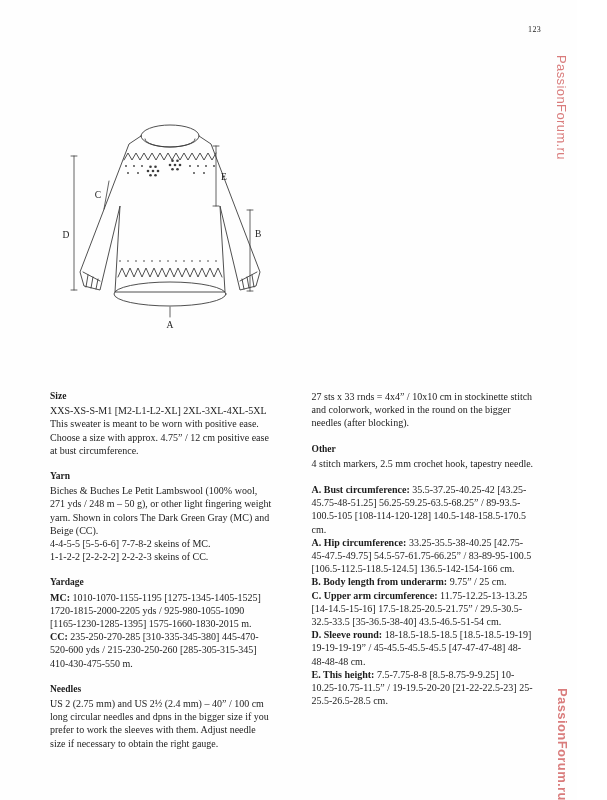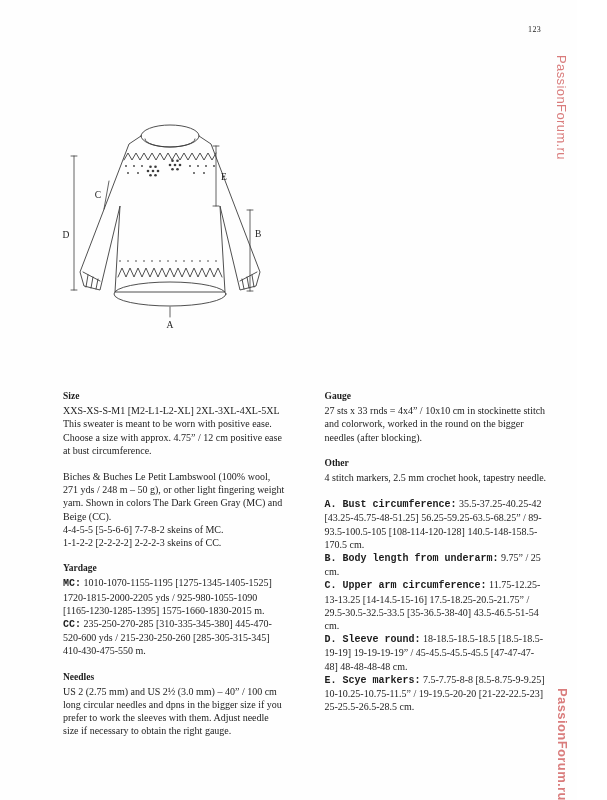--- a/index.html
+++ b/index.html
@@ -28,39 +28,39 @@
     width: 216px;
     height: 220px;
   }
   .schematic svg text {
     font-family: "Liberation Serif", serif;
     font-size: 9.5px;
     fill: #222;
   }
   .columns {
     position: absolute;
-    left: 63px;
+    left: 50px;
     top: 390px;
     width: 484px;
     display: flex;
     gap: 39px;
   }
   .col { width: 231px; }
   section { margin-bottom: 13px; }
   h3 {
     font-size: 9.5px;
     font-weight: bold;
     line-height: 13.2px;
     margin-bottom: 1px;
   }
   p {
     font-size: 10px;
     line-height: 13.2px;
   }
-  strong { font-weight: bold; font-family: Liberation Mono, monospace; }
+  strong { font-weight: bold; }
   .watermark {
     position: absolute;
     writing-mode: vertical-rl;
     color: #d97c7c;
     font-size: 13px;
     font-family: "Liberation Sans", sans-serif;
     letter-spacing: 0.4px;
     user-select: none;
   }
   .wm-top { top: 55px; right: 8px; }
@@ -163,54 +163,55 @@
   <div class="columns">
 
     <div class="col">
       <section>
         <h3>Size</h3>
         <p>XXS-XS-S-M1 [M2-L1-L2-XL] 2XL-3XL-4XL-5XL</p>
         <p>This sweater is meant to be worn with positive ease. Choose a size with approx. 4.75” / 12 cm positive ease at bust circumference.</p>
       </section>
 
       <section>
+        <h3>Yarn</h3>
         <p>Biches &amp; Buches Le Petit Lambswool (100% wool, 271 yds / 248 m – 50 g), or other light fingering weight yarn. Shown in colors The Dark Green Gray (MC) and Beige (CC).</p>
         <p>4-4-5-5 [5-5-6-6] 7-7-8-2 skeins of MC.</p>
         <p>1-1-2-2 [2-2-2-2] 2-2-2-3 skeins of CC.</p>
       </section>
 
       <section>
         <h3>Yardage</h3>
         <p><strong>MC:</strong> <span>1010-1070-1155-1195 [1275-1345-1405-1525] 1720-1815-2000-2205 yds / 925-980-1055-1090 [1165-1230-1285-1395] 1575-1660-1830-2015 m.</span></p>
         <p><strong>CC:</strong> <span>235-250-270-285 [310-335-345-380] 445-470-520-600 yds / 215-230-250-260 [285-305-315-345] 410-430-475-550 m.</span></p>
       </section>
 
       <section>
         <h3>Needles</h3>
-        <p>US 2 (2.75 mm) and US 2½ (3.0 mm) – 40” / 100 cm long circular needles and dpns in the bigger size if you prefer to work the sleeves with them. Adjust needle size if necessary to obtain the right gauge.</p>
+        <p>US 2 (2.75 mm) and US 2½ (2.4 mm) – 40” / 100 cm long circular needles and dpns in the bigger size if you prefer to work the sleeves with them. Adjust needle size if necessary to obtain the right gauge.</p>
       </section>
     </div>
 
     <div class="col">
       <section>
-        <h3>Gauge</h3>
         <p>27 sts x 33 rnds = 4x4” / 10x10 cm in stockinette stitch and colorwork, worked in the round on the bigger needles (after blocking).</p>
       </section>
 
       <section>
         <h3>Other</h3>
         <p>4 stitch markers, 2.5 mm crochet hook, tapestry needle.</p>
       </section>
 
       <section>
         <p><strong>A. Bust circumference:</strong> <span>35.5-37.25-40.25-42 [43.25-45.75-48-51.25] 56.25-59.25-63.5-68.25” / 89-93.5-100.5-105 [108-114-120-128] 140.5-148-158.5-170.5 cm.</span></p>
+        <p><strong>A. Hip circumference:</strong> <span>33.25-35.5-38-40.25 [42.75-45-47.5-49.75] 54.5-57-61.75-66.25” / 83-89-95-100.5 [106.5-112.5-118.5-124.5] 136.5-142-154-166 cm.</span></p>
         <p><strong>B. Body length from underarm:</strong> <span>9.75” / 25 cm.</span></p>
         <p><strong>C. Upper arm circumference:</strong> <span>11.75-12.25-13-13.25 [14-14.5-15-16] 17.5-18.25-20.5-21.75” / 29.5-30.5-32.5-33.5 [35-36.5-38-40] 43.5-46.5-51-54 cm.</span></p>
         <p><strong>D. Sleeve round:</strong> <span>18-18.5-18.5-18.5 [18.5-18.5-19-19] 19-19-19-19” / 45-45.5-45.5-45.5 [47-47-47-48] 48-48-48-48 cm.</span></p>
-        <p><strong>E. Scye markers:</strong> <span>7.5-7.75-8-8 [8.5-8.75-9-9.25] 10-10.25-10.75-11.5” / 19-19.5-20-20 [21-22-22.5-23] 25-25.5-26.5-28.5 cm.</span></p>
+        <p><strong>E. This height:</strong> <span>7.5-7.75-8-8 [8.5-8.75-9-9.25] 10-10.25-10.75-11.5” / 19-19.5-20-20 [21-22-22.5-23] 25-25.5-26.5-28.5 cm.</span></p>
       </section>
     </div>
 
   </div>
 
   <span class="watermark wm-top">PassionForum.ru</span>
   <span class="watermark wm-bottom">PassionForum.ru</span>
 
 </div>
 

